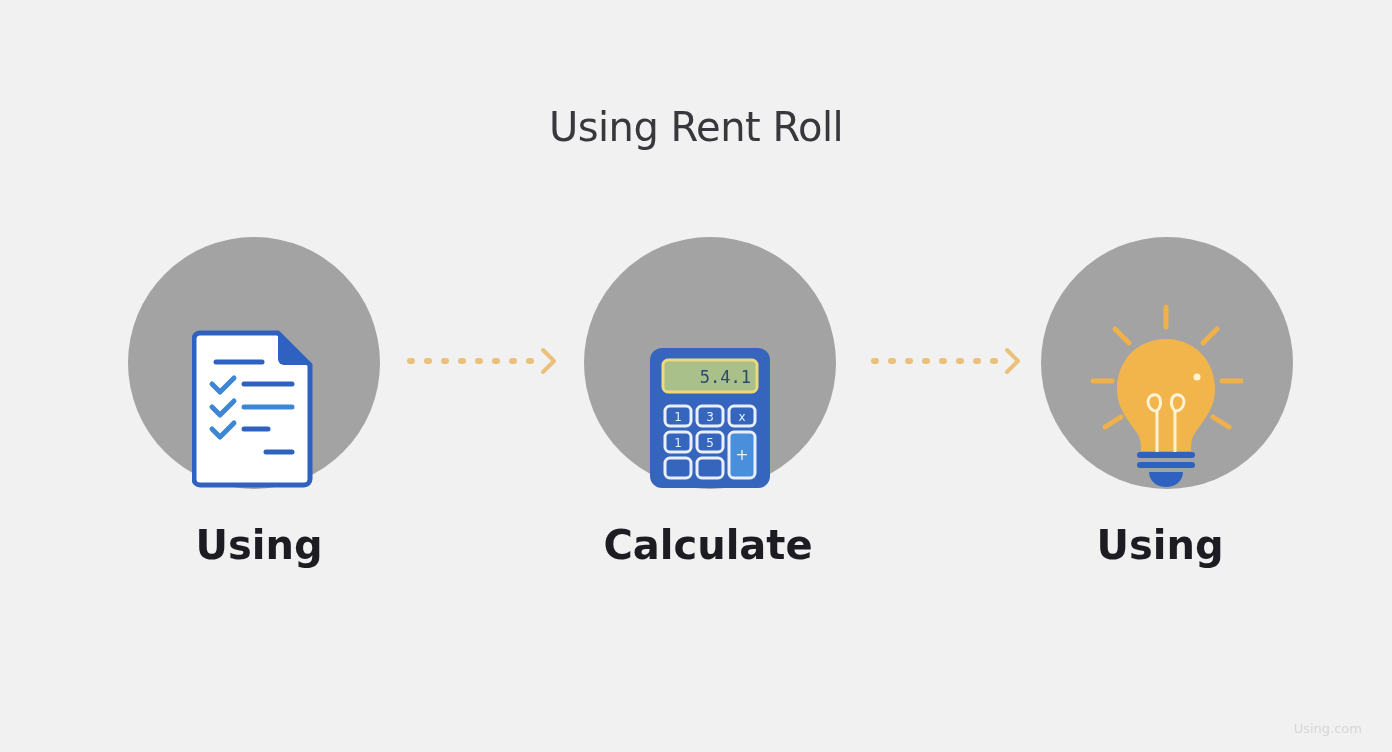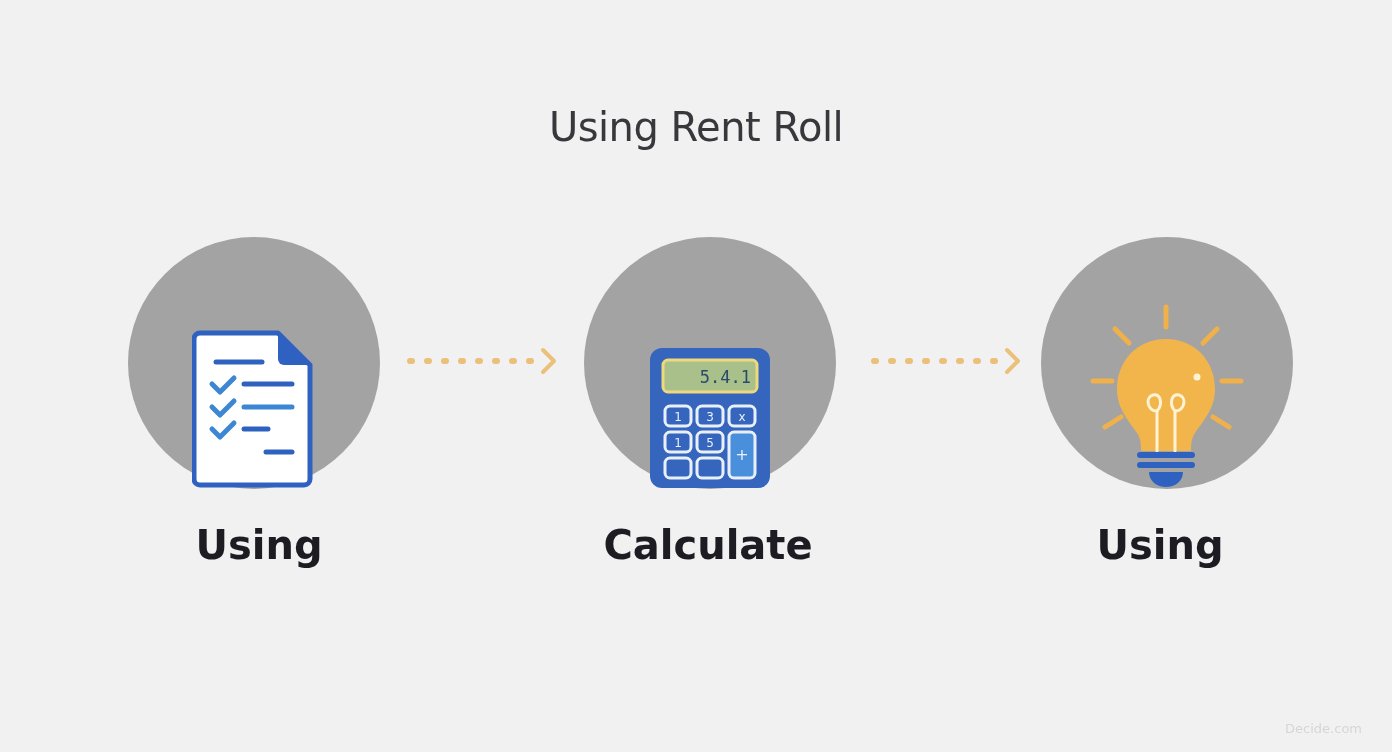--- a/index.html
+++ b/index.html
@@ -121,13 +121,13 @@
       <path d="M80 112 C70 112 68 98 76 96 C84 94 86 106 80 112 Z"></path>
       <path d="M98 112 C108 112 110 98 102 96 C94 94 92 106 98 112 Z"></path>
     </g>
     <rect x="60" y="153" width="58" height="6" rx="3" fill="#2f62c0"></rect>
     <rect x="60" y="163" width="58" height="6" rx="3" fill="#2f62c0"></rect>
     <path d="M72 173 H106 C106 182 98 188 89 188 C80 188 72 182 72 173 Z" fill="#2f62c0"></path>
   </svg>
 </div>
 <div class="step-label" style="left:1010px;">Using</div>
 
-<div class="watermark">Decide.com</div>
+<div class="watermark">Using.com</div>
 
 </body></html>

